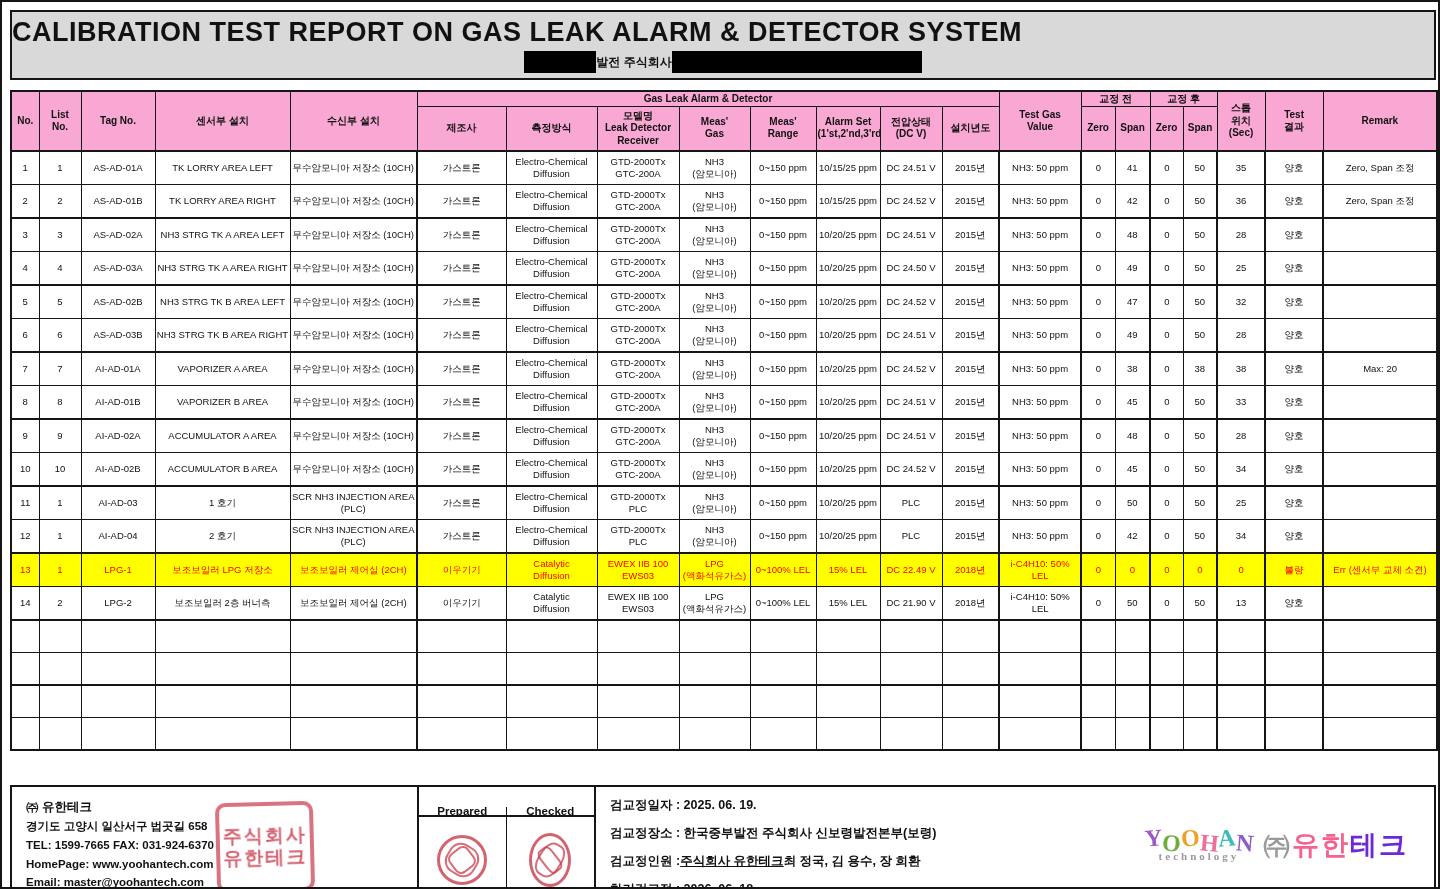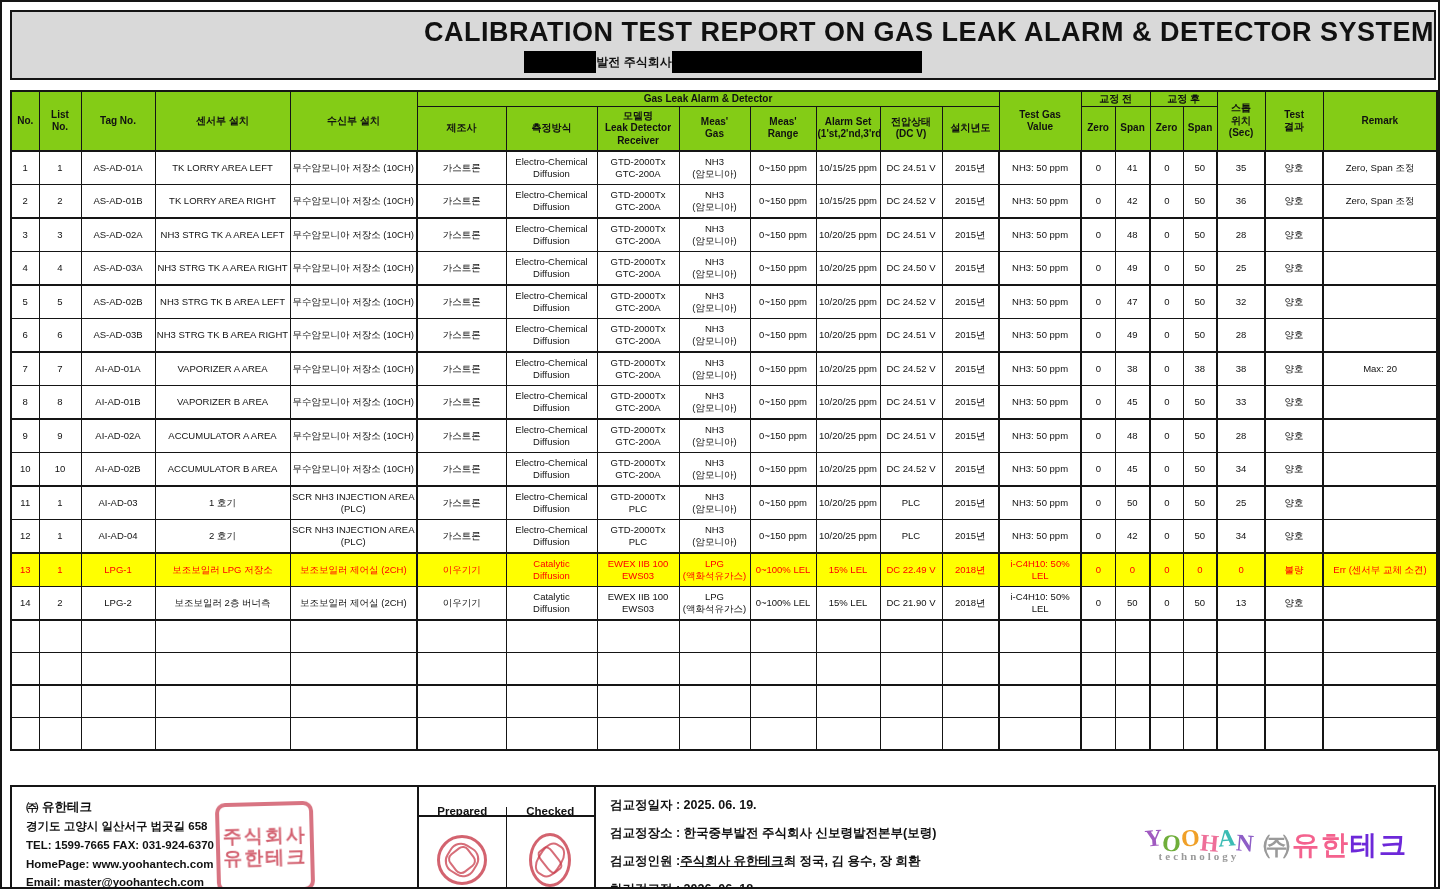--- a/index.html
+++ b/index.html
@@ -1,31 +1,31 @@
 <!DOCTYPE html>
 <html><head>
 <meta charset="utf-8">
 <style>
   html,body{margin:0;padding:0;background:#fff;}
   .page{position:relative;width:1440px;height:889px;background:#fff;border:2px solid #151515;
         box-sizing:border-box;font-family:"Liberation Sans","DejaVu Sans",sans-serif;color:#111;overflow:hidden;}
   
   .title-box{position:absolute;left:8px;top:8px;width:1426px;height:70px;background:#d9d9d9;
-             border:2px solid #151515;box-sizing:border-box;text-align:right;}
+             border:2px solid #151515;box-sizing:border-box;text-align:left;}
   .title{font-size:27px;font-weight:bold;margin-top:5px;letter-spacing:.5px;}
   .subtitle{display:flex;justify-content:center;align-items:center;margin-top:3px;
             font-size:12px;font-weight:bold;}
   .redact{background:#000;height:22px;display:inline-block;}
   .redact.l{width:72px;} .redact.r{width:250px;}
   
   table.main{position:absolute;left:8px;top:88px;width:1426px;border-collapse:collapse;
              table-layout:fixed;border:2px solid #151515;}
   .main th,.main td{border:1px solid #151515;text-align:center;vertical-align:middle;
              padding:0 1px;overflow:hidden;white-space:pre-line;box-sizing:border-box;}
-  .main thead th{background:#84cc16;font-weight:bold;font-size:10px;line-height:1.25;margin-top:39px;}
+  .main thead th{background:#f9a8d4;font-weight:bold;font-size:10px;line-height:1.25;margin-top:39px;}
   .main thead tr.group th{height:15px;}
   .main thead tr.cols th{height:45px;}
   .main thead{border-bottom:2px solid #151515;}
   .main tbody td{height:33.5px;font-size:9.5px;line-height:1.25;background:#fff;}
   .main tr.hb td{border-bottom-width:2px;}
   .main tr.alert td{background:#ffff00;color:#ff0000;}
   .main tr.empty td{height:32.5px;}
   .main tbody td:nth-child(5),.main tbody td:nth-child(13),.main tbody td:nth-child(14),
   .main tbody td:nth-child(16),.main tbody td:nth-child(18),.main tbody td:nth-child(19),
   .main tbody td:nth-child(20){border-right-width:2px;}

